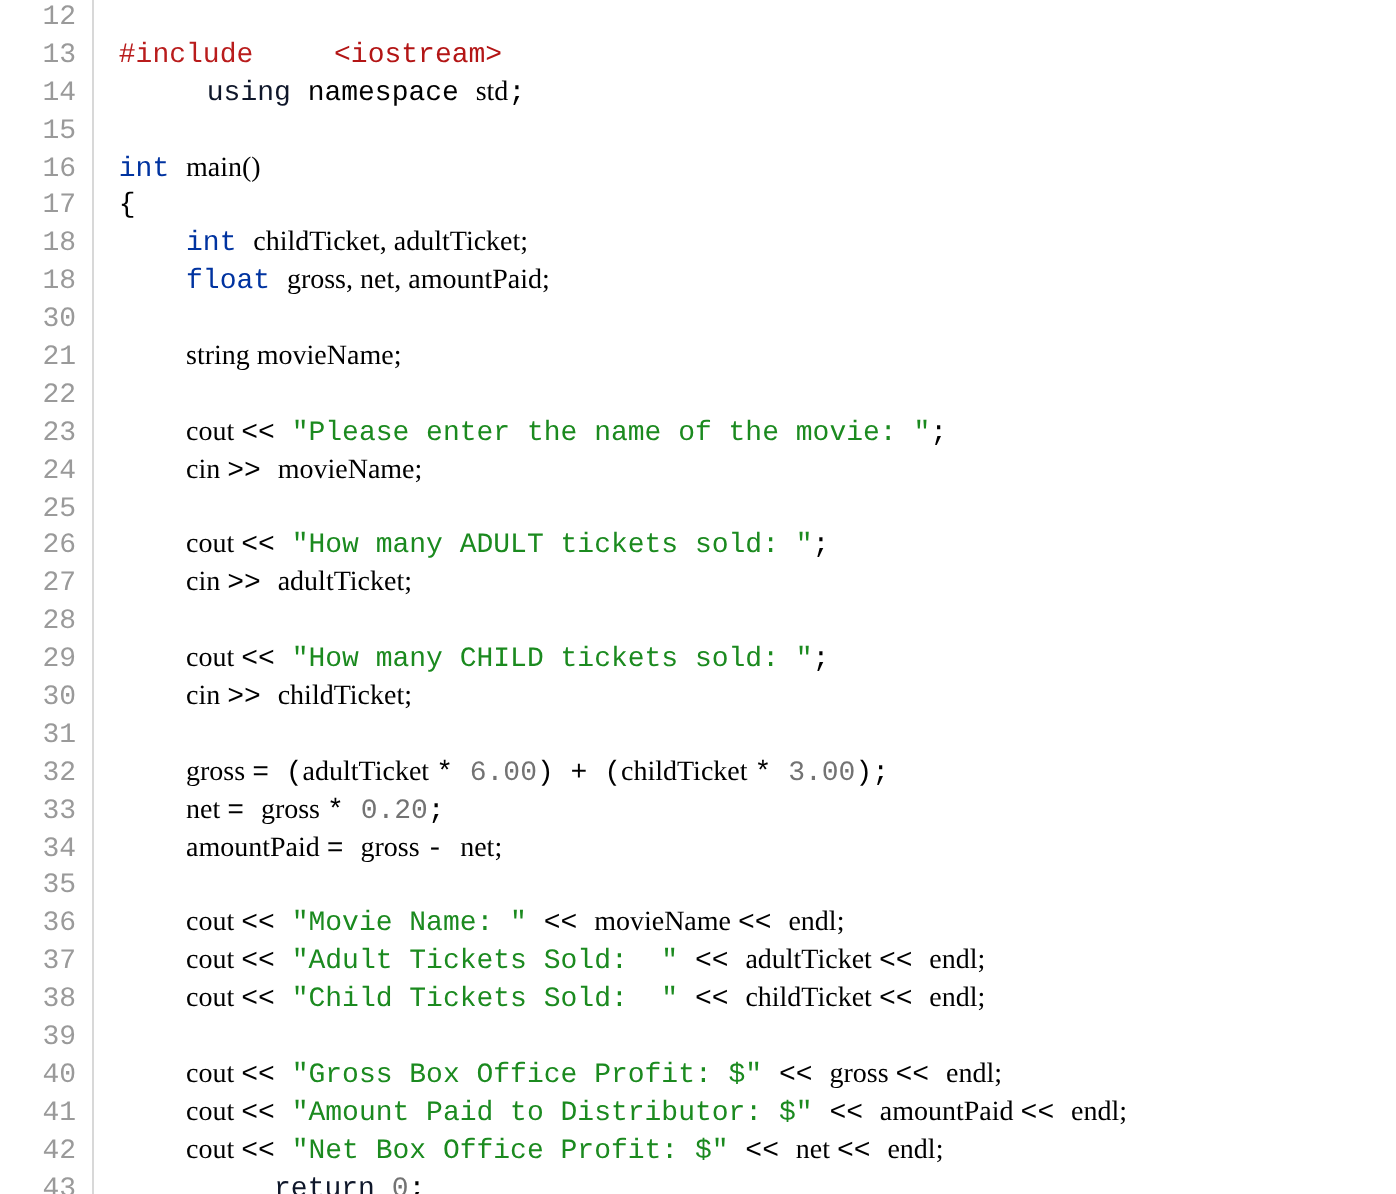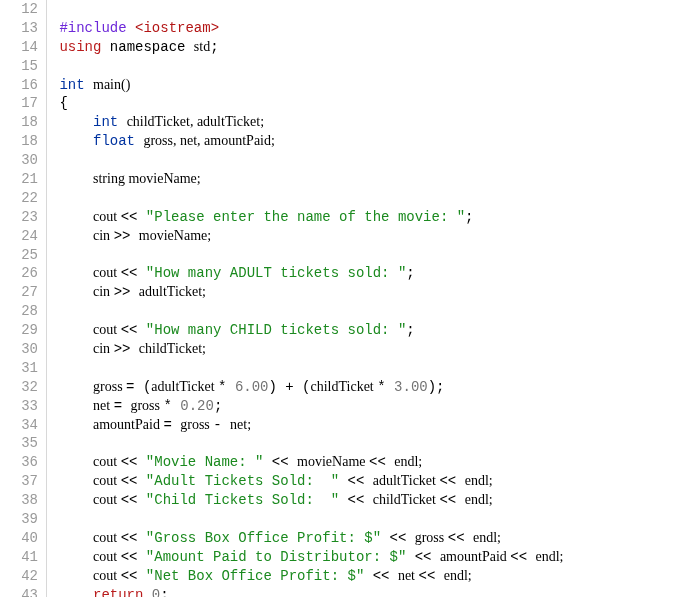--- a/index.html
+++ b/index.html
@@ -29,24 +29,24 @@
   }
   .code {
     flex: 1;
     padding: 0 4px;
     white-space: pre;
     overflow: hidden;
   }
   .row {
     display: block;
   }
-  .dir { color: #6d28d9; margin-top: 48px; }              
-  .kw  { color: #b91c1c; }              
+  .dir { color: #b91c1c; margin-top: 48px; }              
+  .kw  { color: #0f172a; margin-left: 44px; }              
   .typ { color: #0033a0; }              
-  .inc { color: #b31515; }              
+  .inc { color: #b31515; margin-left: 32px; }              
   .str { color: #1b8a1f; }              
   .num { color: #737373; }              
   .op  { color: #000000; }
   .id  { color: #000000; font-family: Liberation Serif, serif; }
   .ns  { color: #000000; }              
 </style>
 </head>
 <body>
 
 <div class="editor">

